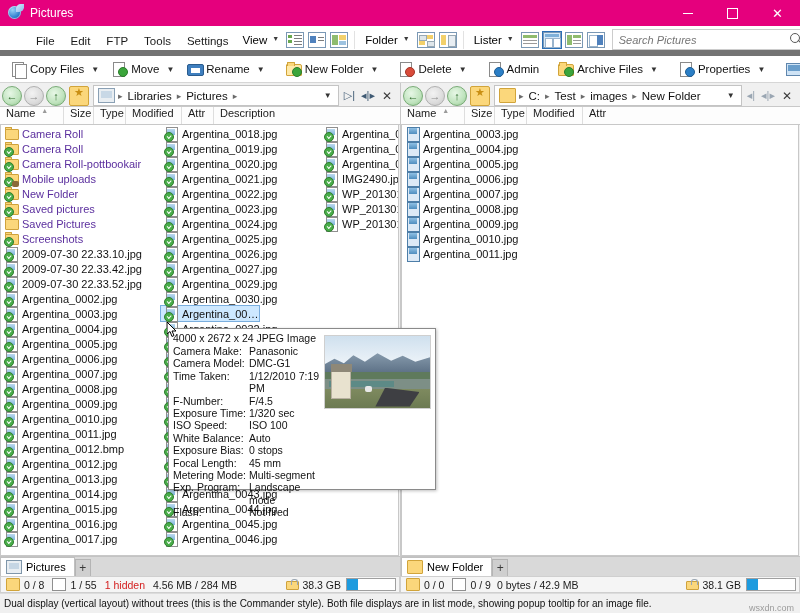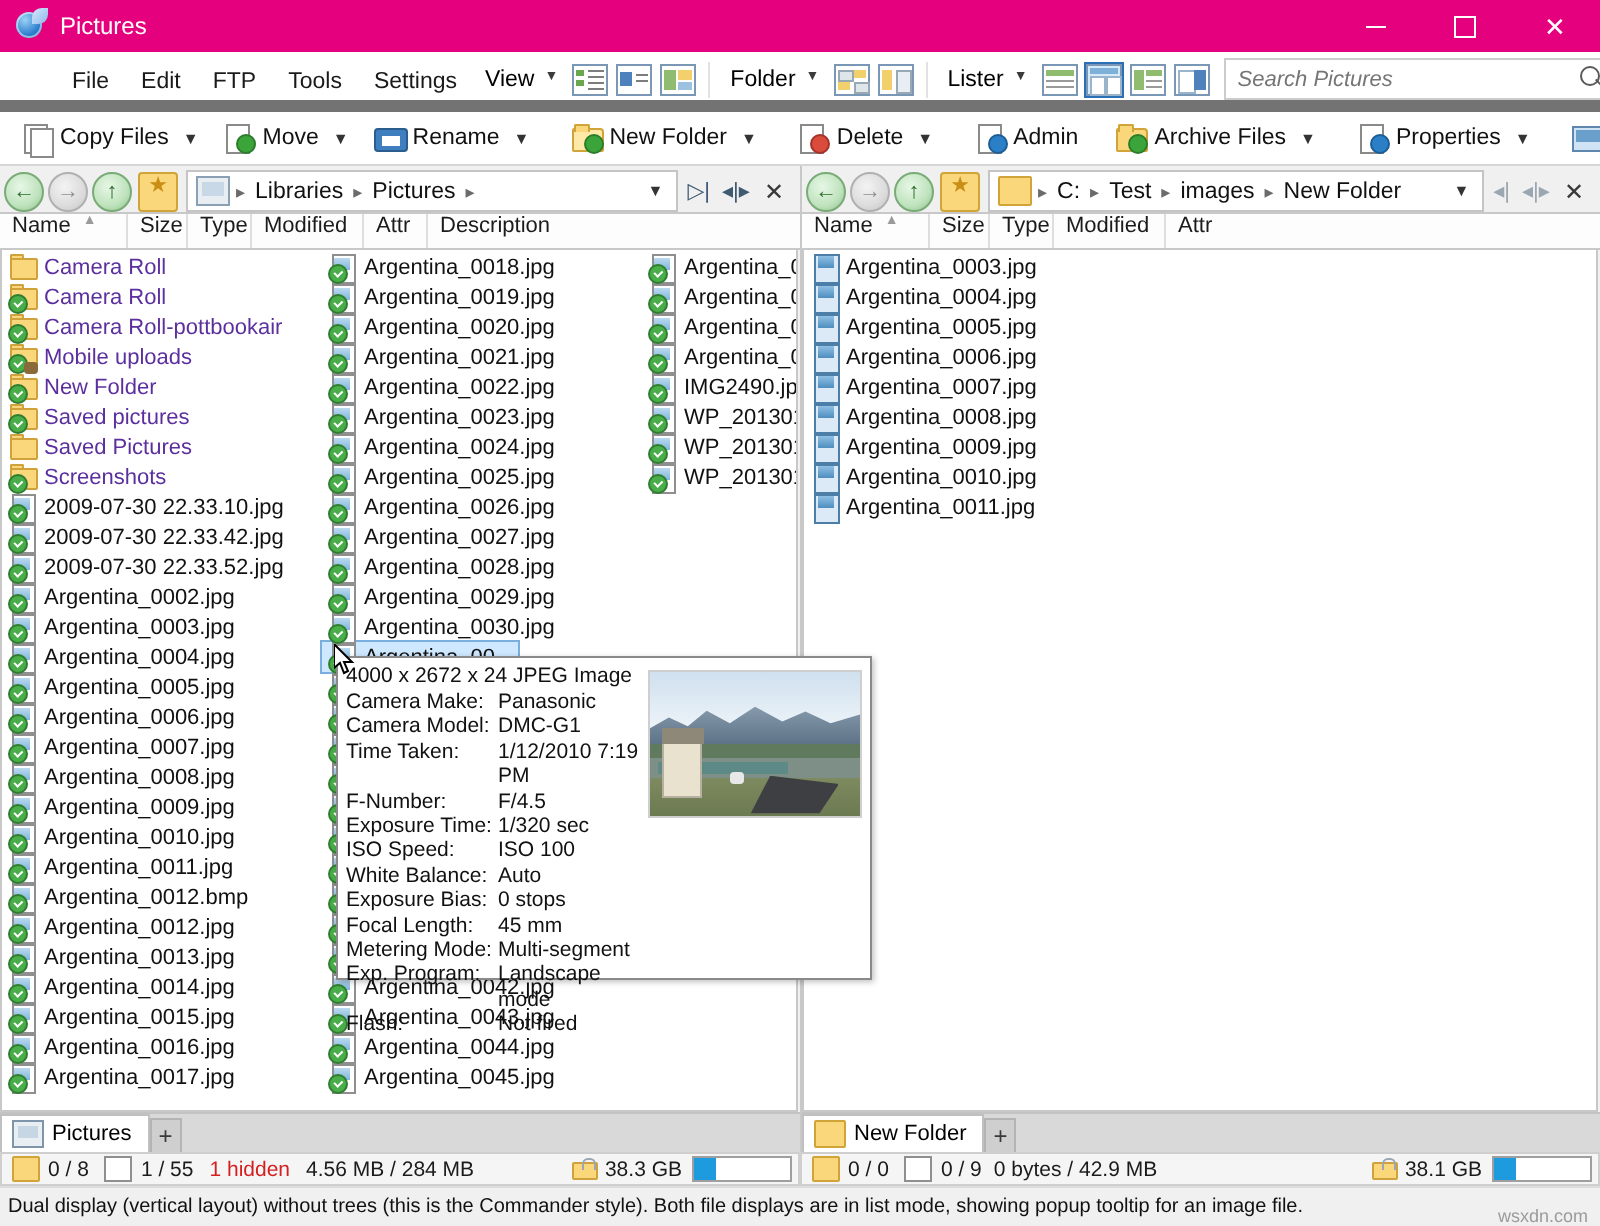--- a/index.html
+++ b/index.html
@@ -746,28 +746,20 @@
               <i class="ck"></i>
             </span>
             <span class="fname">Argentina_0027.jpg</span>
           </div>
           <div class="frow">
             <span class="fico jpg">
               <i class="pg"></i>
               <i class="im"></i>
               <i class="ck"></i>
             </span>
-            <span class="fname">Argentina_0028.jpg</span>
-          </div>
-          <div class="frow">
-            <span class="fico jpg">
-              <i class="pg"></i>
-              <i class="im"></i>
-              <i class="ck"></i>
-            </span>
             <span class="fname">Argentina_0029.jpg</span>
           </div>
           <div class="frow">
             <span class="fico jpg">
               <i class="pg"></i>
               <i class="im"></i>
               <i class="ck"></i>
             </span>
             <span class="fname">Argentina_0030.jpg</span>
           </div>

